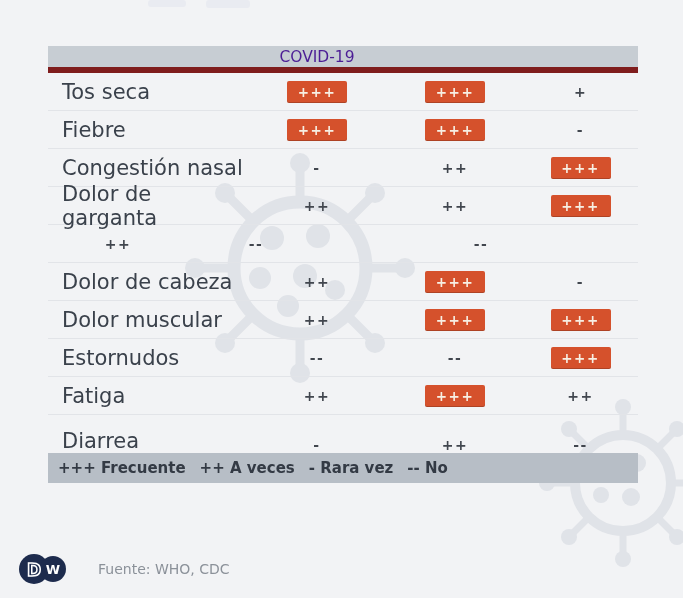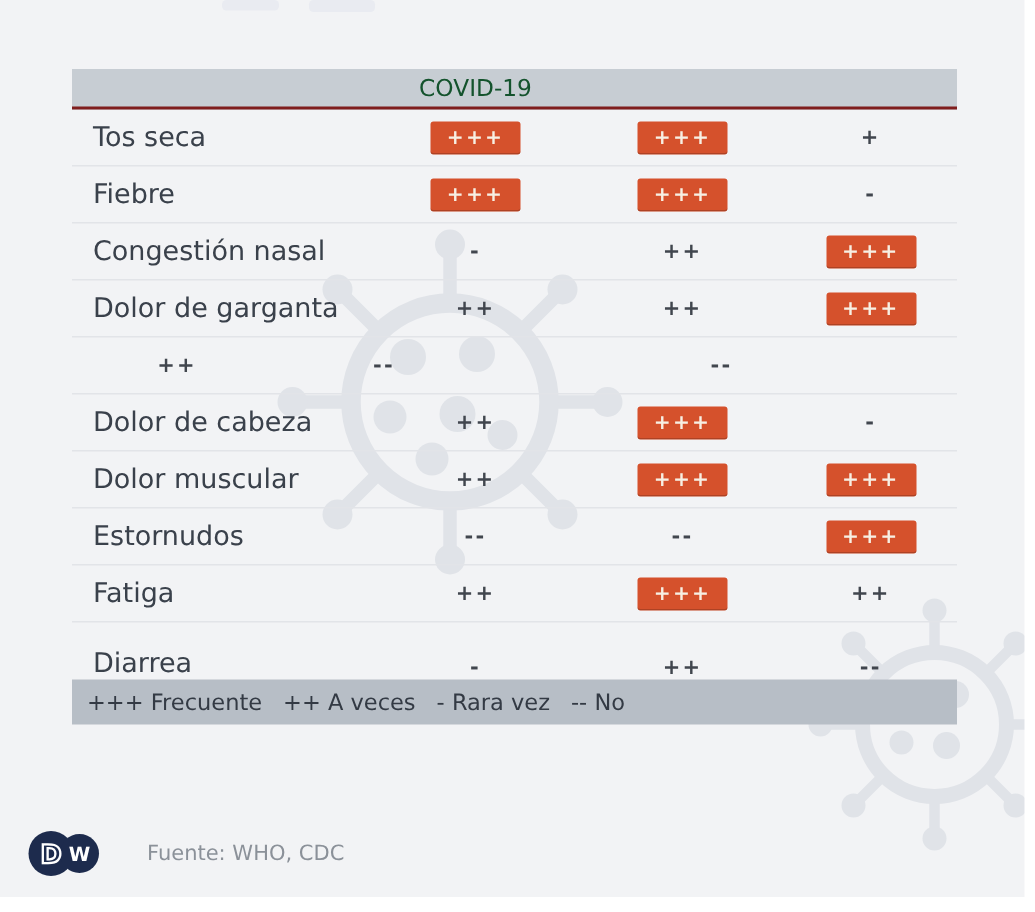--- a/index.html
+++ b/index.html
@@ -23,41 +23,41 @@
   .thead{
     display:flex;align-items:center;height:27px;background:#a8b1ba;
     color:#363d47;font-size:15.5px;border-bottom:1px solid #cfd5da;box-sizing:border-box;
   }
   .h-symptom{width:199px;text-align:center;}
   .h-corona{width:140px;text-align:center;}
   .h-gripe{width:136px;text-align:center;}
   .h-resfriado{flex:1;text-align:center;}
   .subhead{
     display:flex;align-items:center;height:27px;background:#c7cdd3;
-    color:#14532d;font-size:15.5px;border-bottom:2px solid #7f1d1d;box-sizing:border-box;
+    color:#4c1d95;font-size:15.5px;border-bottom:6px solid #7f1d1d;box-sizing:border-box;
   }
   .subhead .sub-label{margin-left:199px;width:140px;text-align:center;}
 
   .row{display:flex;align-items:center;height:38px;border-bottom:1px solid #e2e4e8;box-sizing:border-box;}
   .row:last-child{border-bottom:none;align-items:flex-end;}
   .cell{display:flex;align-items:center;}
-  .c-symptom{width:199px;padding-left:14px;box-sizing:border-box;font-size:18px;color:#3a414b;}
+  .c-symptom{width:199px;padding-left:14px;box-sizing:border-box;font-size:21px;color:#3a414b;}
   .c-coronavirus{width:140px;justify-content:center;}
   .c-gripe{width:136px;justify-content:center;}
   .c-resfriado{flex:1;justify-content:center;}
   .val{font-size:14px;font-weight:bold;color:#41464e;letter-spacing:1.5px;}
   .val.badge{
     background:#d5512c;color:#f7efe3;width:60px;height:22px;line-height:22px;
     text-align:center;border-radius:2px;font-size:13.5px;
     box-shadow:inset 0 -1px 0 rgba(0,0,0,0.18);
   }
 
   .legend{
     display:flex;align-items:center;gap:14px;height:30px;background:#b7bec6;
-    padding-left:10px;box-sizing:border-box;font-size:15px;color:#333a44;
+    padding-left:10px;box-sizing:border-box;font-size:15px;color:#333a44;font-weight:bold;
   }
   .legend .item{white-space:nowrap;}
 
   .footer{position:absolute;left:18px;top:550px;display:flex;align-items:center;gap:30px;z-index:2;}
   .source{font-size:14px;color:#8b9199;}
 
   
   .edge-right{position:absolute;right:0;top:0;width:7px;height:100%;background:#ffffff;z-index:4;}
   .edge-bottom{position:absolute;left:0;bottom:0;width:100%;height:10px;background:#ffffff;z-index:4;}
 </style>

